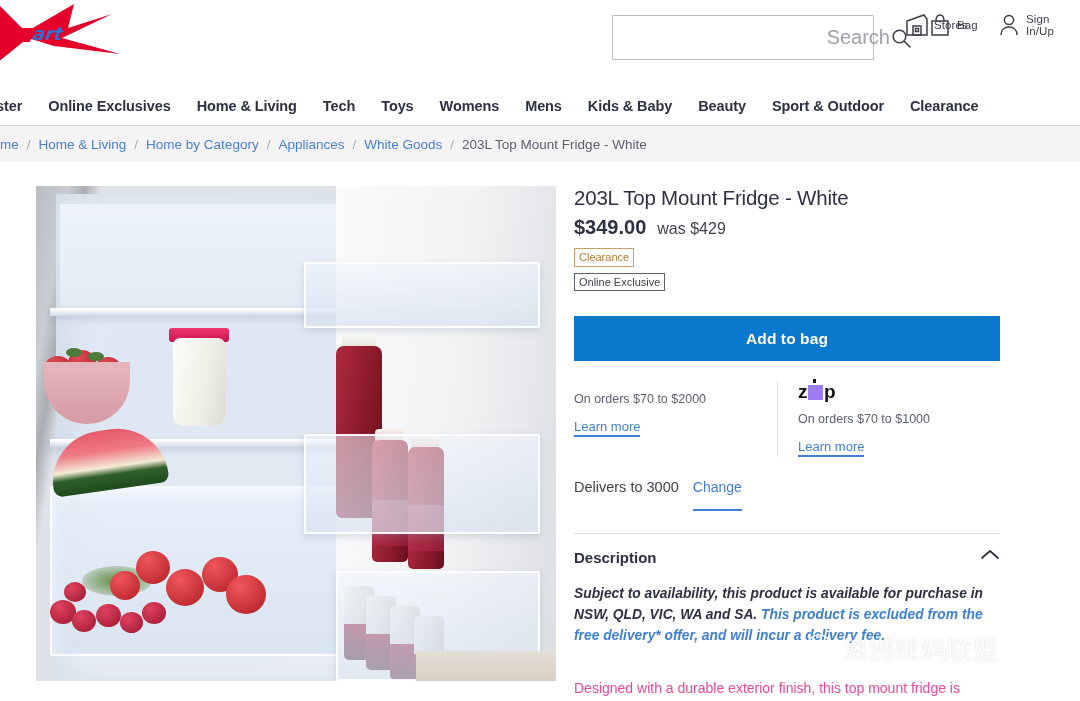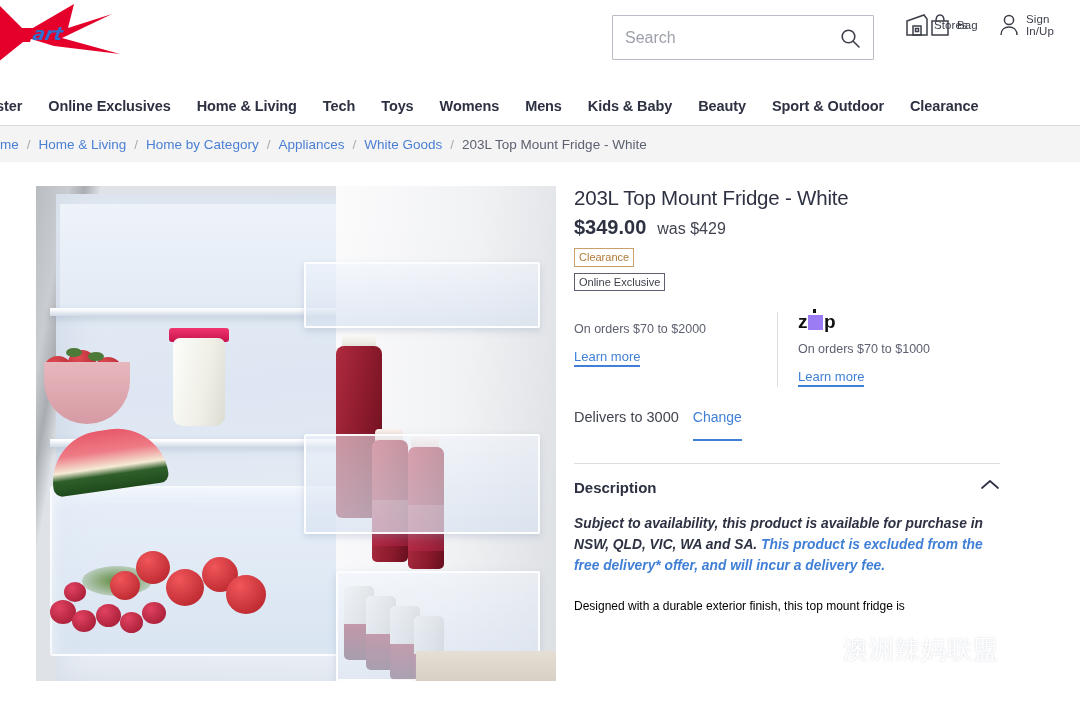--- a/index.html
+++ b/index.html
@@ -14,22 +14,22 @@
 
   
   .header { position: relative; height: 86px; background:#fff; }
   .logo-wrap { position:absolute; left:-58px; top:2px; width:230px; height:62px; }
   .search-box {
     position:absolute; left:612px; top:15px; width:262px; height:45px;
     border:1px solid #b9bcc4; background:#fff; border-radius:1px;
     display:flex; align-items:center; padding:0 12px;
   }
   .search-input {
-    flex:1; border:none; outline:none; font-size:16px;
-    font-family:"Liberation Sans", sans-serif; color:#3c3f4a; background:transparent;
+    flex:1; border:none; outline:none; font-size:20px;
+    font-family:"Liberation Sans", sans-serif; color:#3c3f4a; background:transparent;text-align:right;
   }
   .search-input::placeholder { color:#9ea1ab; }
   .search-icon { width:22px; height:22px; flex:0 0 22px; }
   .util { position:absolute; top:10px; display:flex; flex-direction:row; align-items:center; gap:2px; cursor:pointer; }
   .util-label { font-size:11.5px; color:#3c3f4a; letter-spacing:.1px; }
   .util svg { display:block; }
 
   
   .nav {
     position:relative; height:40px; border-bottom:1px solid #d7d9de;
@@ -189,21 +189,21 @@
   .change-link { font-size:14px; color:#3f7fd6; border-bottom:2px solid #3f7fd6; cursor:pointer; padding-bottom:14px; }
   .divider { margin-top:22px; width:426px; height:1px; background:#dcdee2; }
   .desc-head {
     margin-top:14px; width:426px; display:flex; align-items:center;
     justify-content:space-between; cursor:pointer;
   }
   .desc-title { font-size:15px; font-weight:bold; color:#2d3142; }
   .desc-body { margin-top:17px; width:426px; font-size:13.8px; line-height:21px; }
   .desc-note { font-weight:bold; font-style:italic; color:#2d3142; }
   .desc-note-blue { font-weight:bold; font-style:italic; color:#3f7fd6; }
-  .desc-para { margin-top:19px; color:#000000; font-size:12px; line-height:22px; }
+  .desc-para { margin-top:31px; color:#ec4899; font-size:14px; line-height:22px; }
 
   
   .watermark {
     position:absolute; left:806px; top:632px; display:flex; align-items:center;
     gap:3px; pointer-events:none; opacity:.93;
   }
   .wm-text {
     font-size:25px; color:#ffffff; font-family:"DejaVu Sans", sans-serif;
     letter-spacing:1px; text-shadow:0 0 2px rgba(160,170,185,.55);
   }
@@ -381,20 +381,21 @@
       <div class="price-row">
         <span class="price-now">$349.00</span>
         <span class="price-was">was $429</span>
       </div>
 
       <div class="badges">
         <div><span class="badge">Clearance</span></div>
         <div class="badge-row2"><span class="badge exclusive">Online Exclusive</span></div>
       </div>
 
+      <button class="add-bag">Add to bag</button>
 
       <div class="pay-row">
         <div class="pay-col">
           <div class="pay-terms">On orders $70 to $2000</div>
           <div class="learn">Learn more</div>
         </div>
 
         <div class="pay-col zip">
           <div class="pay-logo">
             <span class="zip-logo">

